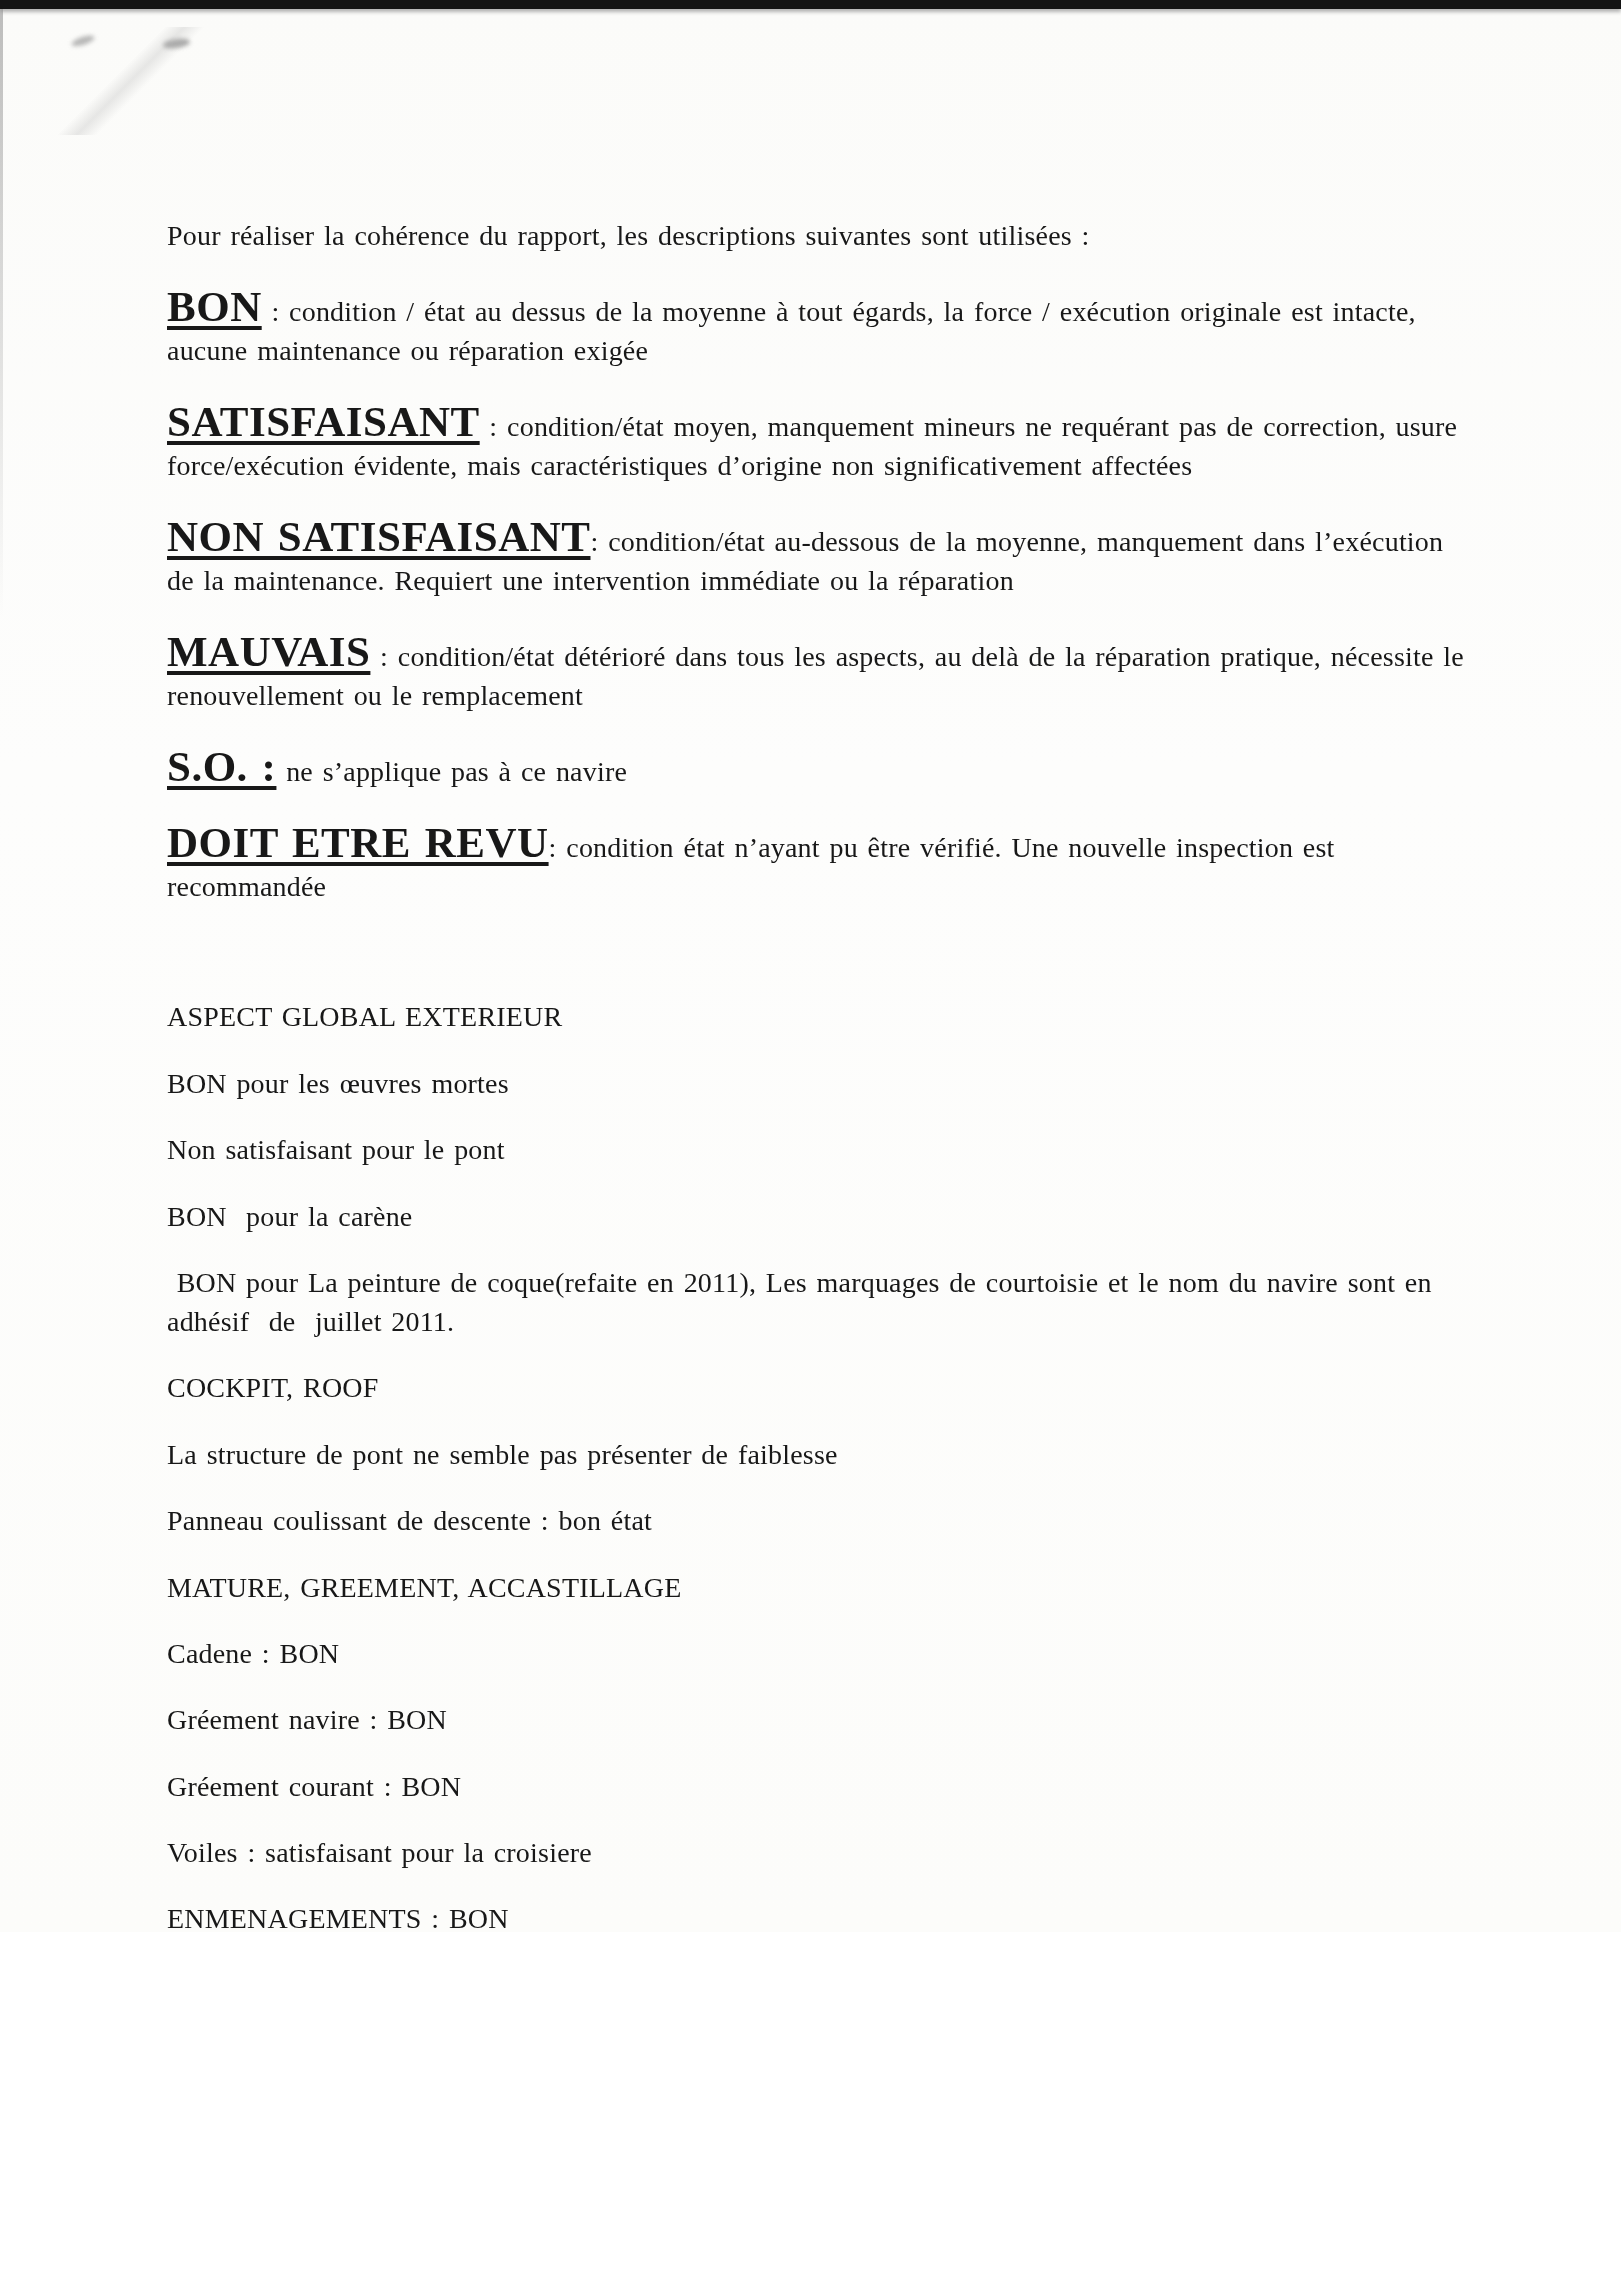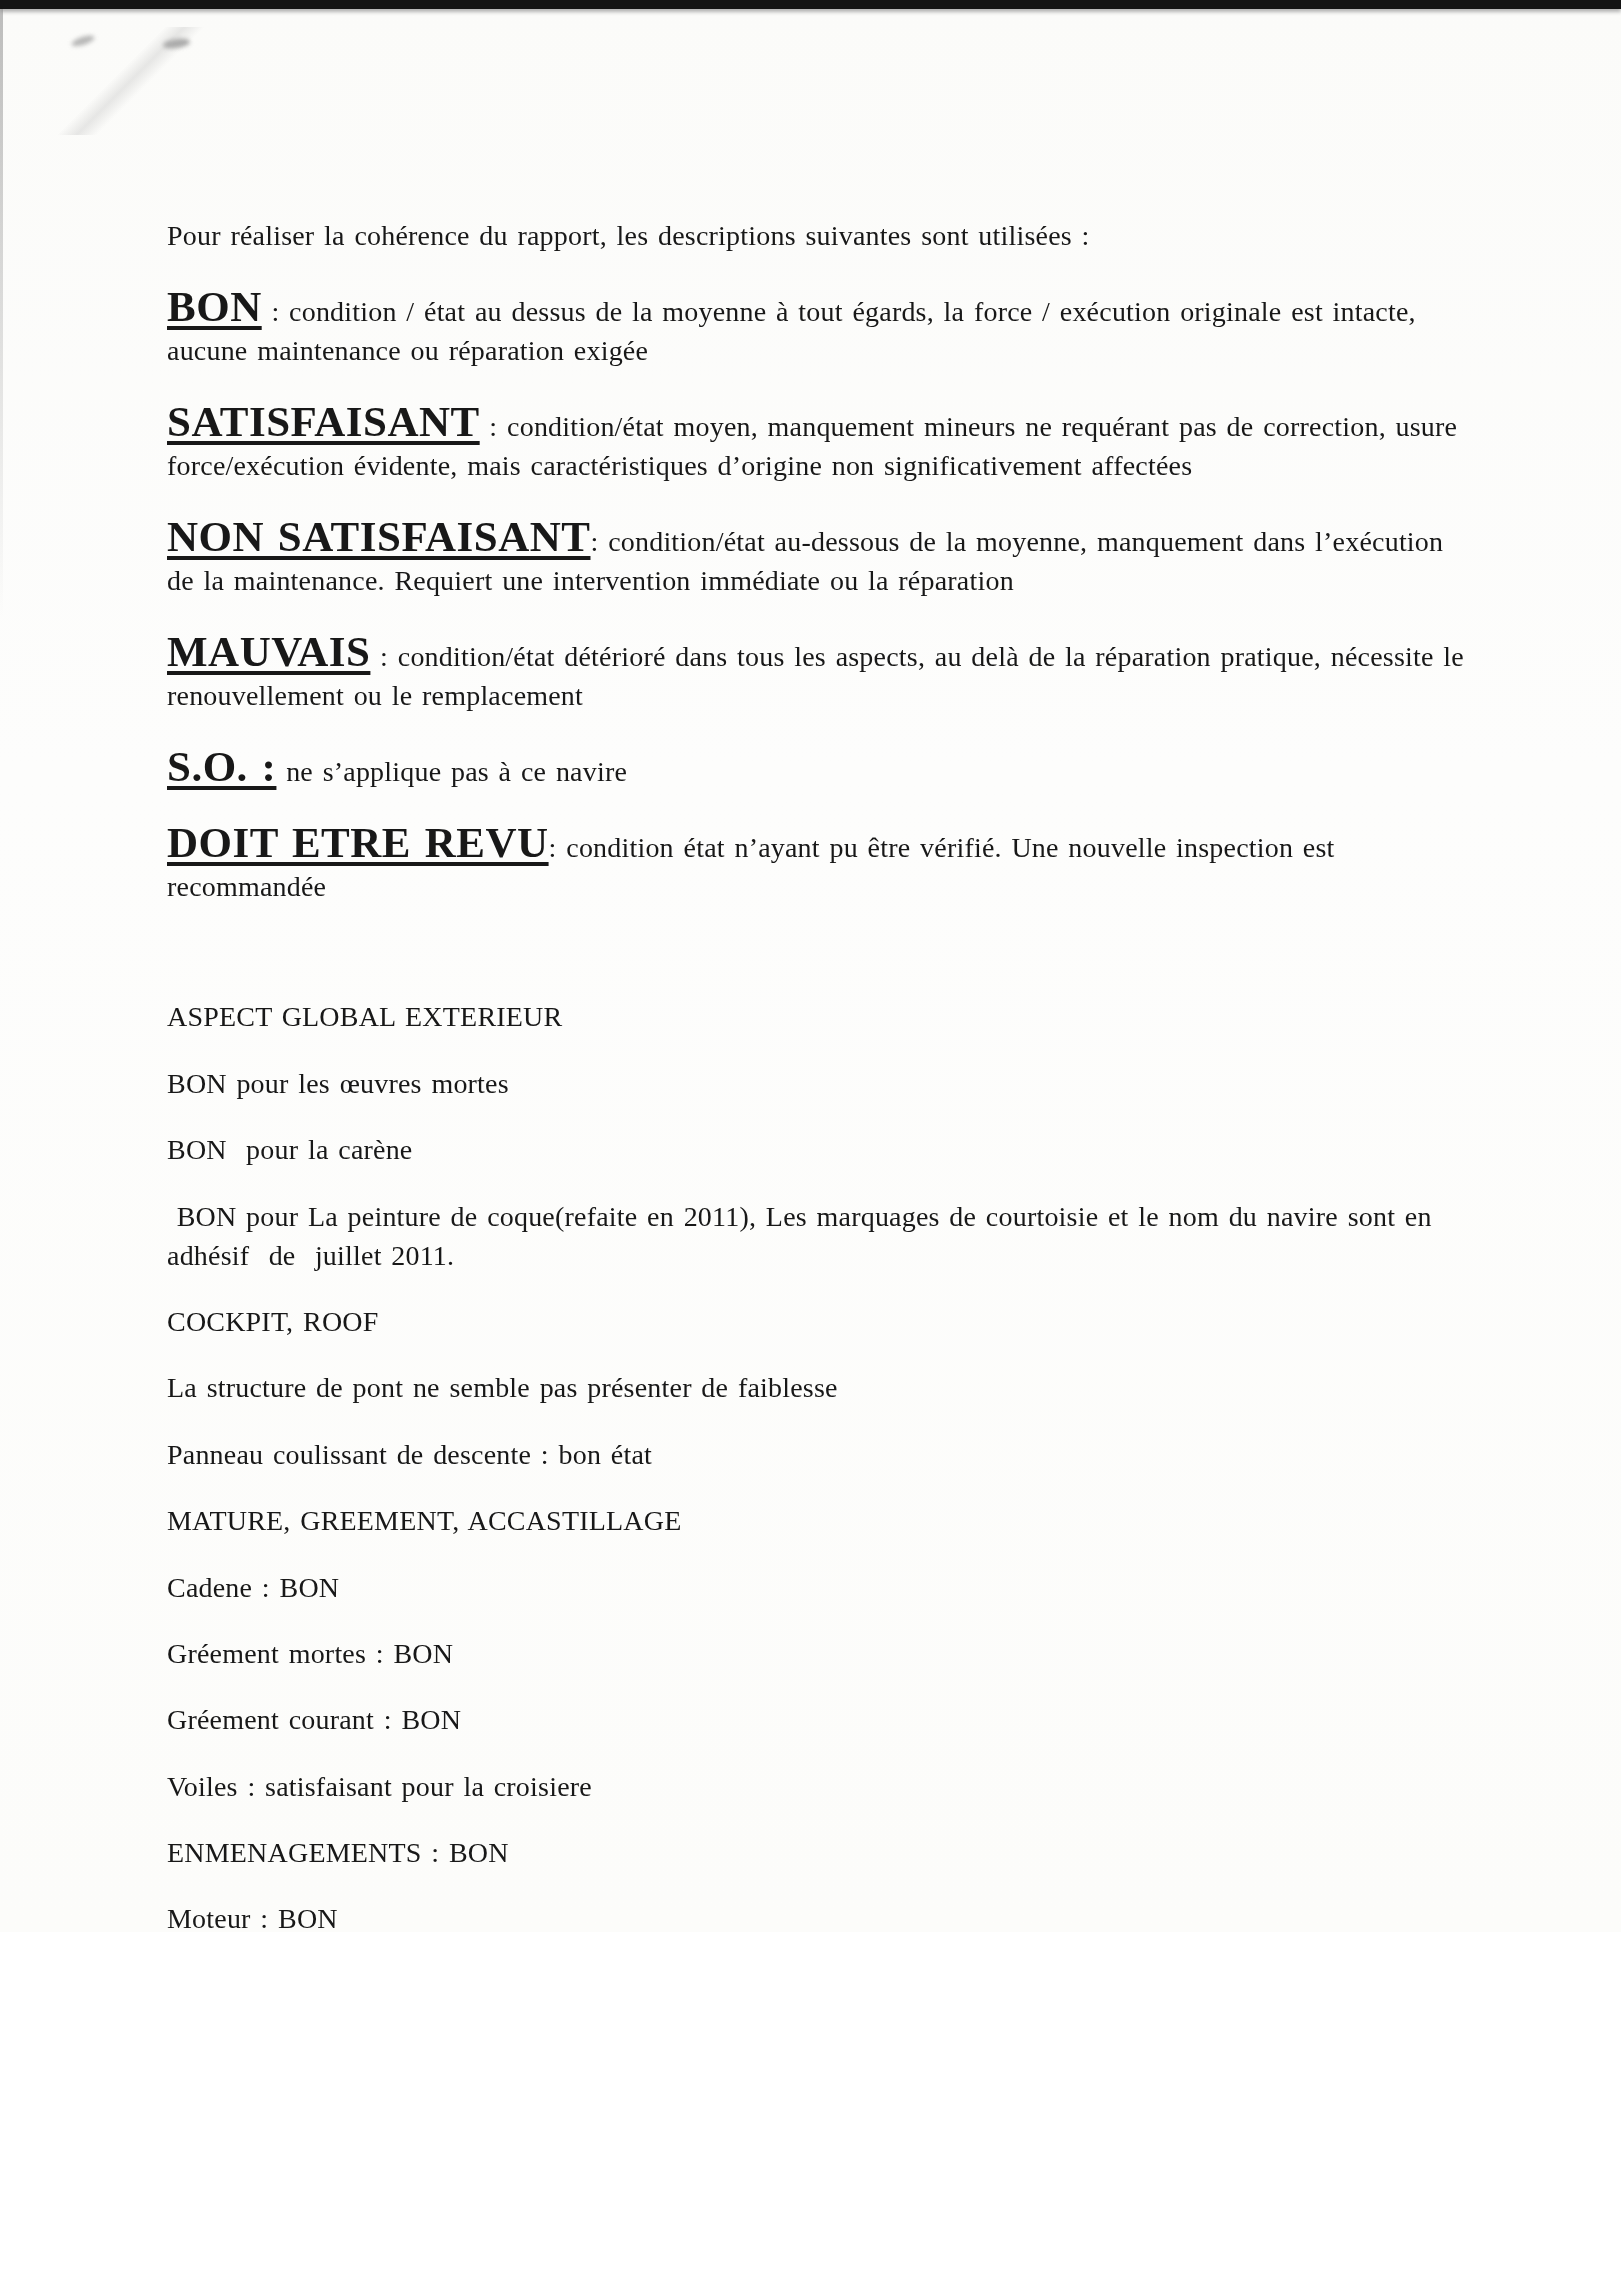--- a/index.html
+++ b/index.html
@@ -104,28 +104,29 @@
     <p class="def"><span class="term">NON SATISFAISANT</span><span class="rest">: condition/état au-dessous de la moyenne, manquement dans l’exécution de la maintenance. Requiert une intervention immédiate ou la réparation</span></p>
 
     <p class="def"><span class="term">MAUVAIS</span><span class="rest"> : condition/état détérioré dans tous les aspects, au delà de la réparation pratique, nécessite le renouvellement ou le remplacement</span></p>
 
     <p class="def"><span class="term">S.O. :</span><span class="rest"> ne s’applique pas à ce navire</span></p>
 
     <p class="def"><span class="term">DOIT ETRE REVU</span><span class="rest">: condition état n’ayant pu être vérifié. Une nouvelle inspection est recommandée</span></p>
 
     <p class="line first-sec">ASPECT GLOBAL EXTERIEUR</p>
     <p class="line">BON pour les œuvres mortes</p>
+    <p class="line">Non satisfaisant pour le pont</p>
     <p class="line">BON  pour la carène</p>
     <p class="line"> BON pour La peinture de coque(refaite en 2011), Les marquages de courtoisie et le nom du navire sont en adhésif  de  juillet 2011.</p>
     <p class="line">COCKPIT, ROOF</p>
     <p class="line">La structure de pont ne semble pas présenter de faiblesse</p>
     <p class="line">Panneau coulissant de descente : bon état</p>
     <p class="line">MATURE, GREEMENT, ACCASTILLAGE</p>
     <p class="line">Cadene : BON</p>
-    <p class="line">Gréement mortes : BON</p>
+    <p class="line">Gréement navire : BON</p>
     <p class="line">Gréement courant : BON</p>
     <p class="line">Voiles : satisfaisant pour la croisiere</p>
     <p class="line">ENMENAGEMENTS : BON</p>
     <p class="line">Moteur : BON</p>
 
   </div>
 
   <div class="handwritten">8/9</div>
 
   <div class="scan-edge-bottom"></div>

